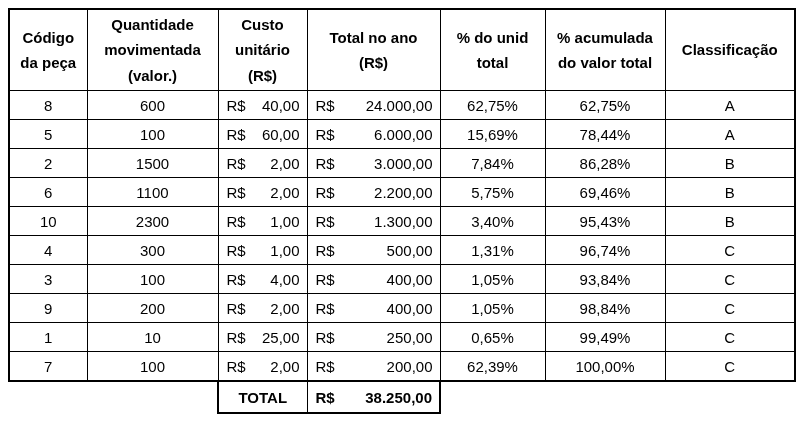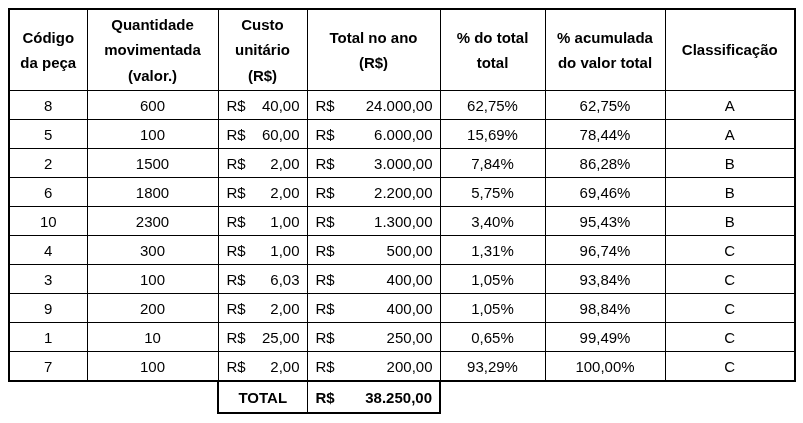--- a/index.html
+++ b/index.html
@@ -58,21 +58,21 @@
         <th class="b-top">
           <div>Custo</div>
           <div>unitário</div>
           <div>(R$)</div>
         </th>
         <th class="b-top">
           <div>Total no ano</div>
           <div>(R$)</div>
         </th>
         <th class="b-top">
-          <div>% do total</div>
+          <div>% do unid</div>
           <div>total</div>
         </th>
         <th class="b-top">
           <div>% acumulada</div>
           <div>do valor total</div>
         </th>
         <th class="b-top b-right">
           <div>Classificação</div>
         </th>
       </tr>
@@ -133,21 +133,21 @@
         <span>3.000,00</span>
       </div>
     </td>
     <td>7,84%</td>
     <td>86,28%</td>
     <td class="b-right">B</td>
   </tr>
 
   <tr>
     <td class="b-left">6</td>
-    <td>1800</td>
+    <td>1100</td>
     <td>
       <div class="acc">
         <span>R$</span>
         <span>2,00</span>
       </div>
     </td>
     <td>
       <div class="acc">
         <span>R$</span>
         <span>2.200,00</span>
@@ -197,21 +197,21 @@
     <td>96,74%</td>
     <td class="b-right">C</td>
   </tr>
 
   <tr>
     <td class="b-left">3</td>
     <td>100</td>
     <td>
       <div class="acc">
         <span>R$</span>
-        <span>6,03</span>
+        <span>4,00</span>
       </div>
     </td>
     <td>
       <div class="acc">
         <span>R$</span>
         <span>400,00</span>
       </div>
     </td>
     <td>1,05%</td>
     <td>93,84%</td>
@@ -266,21 +266,21 @@
         <span>R$</span>
         <span>2,00</span>
       </div>
     </td>
     <td class="b-bottom">
       <div class="acc">
         <span>R$</span>
         <span>200,00</span>
       </div>
     </td>
-    <td class="b-bottom">93,29%</td>
+    <td class="b-bottom">62,39%</td>
     <td class="b-bottom">100,00%</td>
     <td class="b-right b-bottom">C</td>
   </tr>
 </tbody>
     <tfoot>
       <tr>
         <td class="no-b"></td>
         <td class="no-b"></td>
         <td class="total-label-cell">TOTAL</td>
         <td class="total-value-cell">

